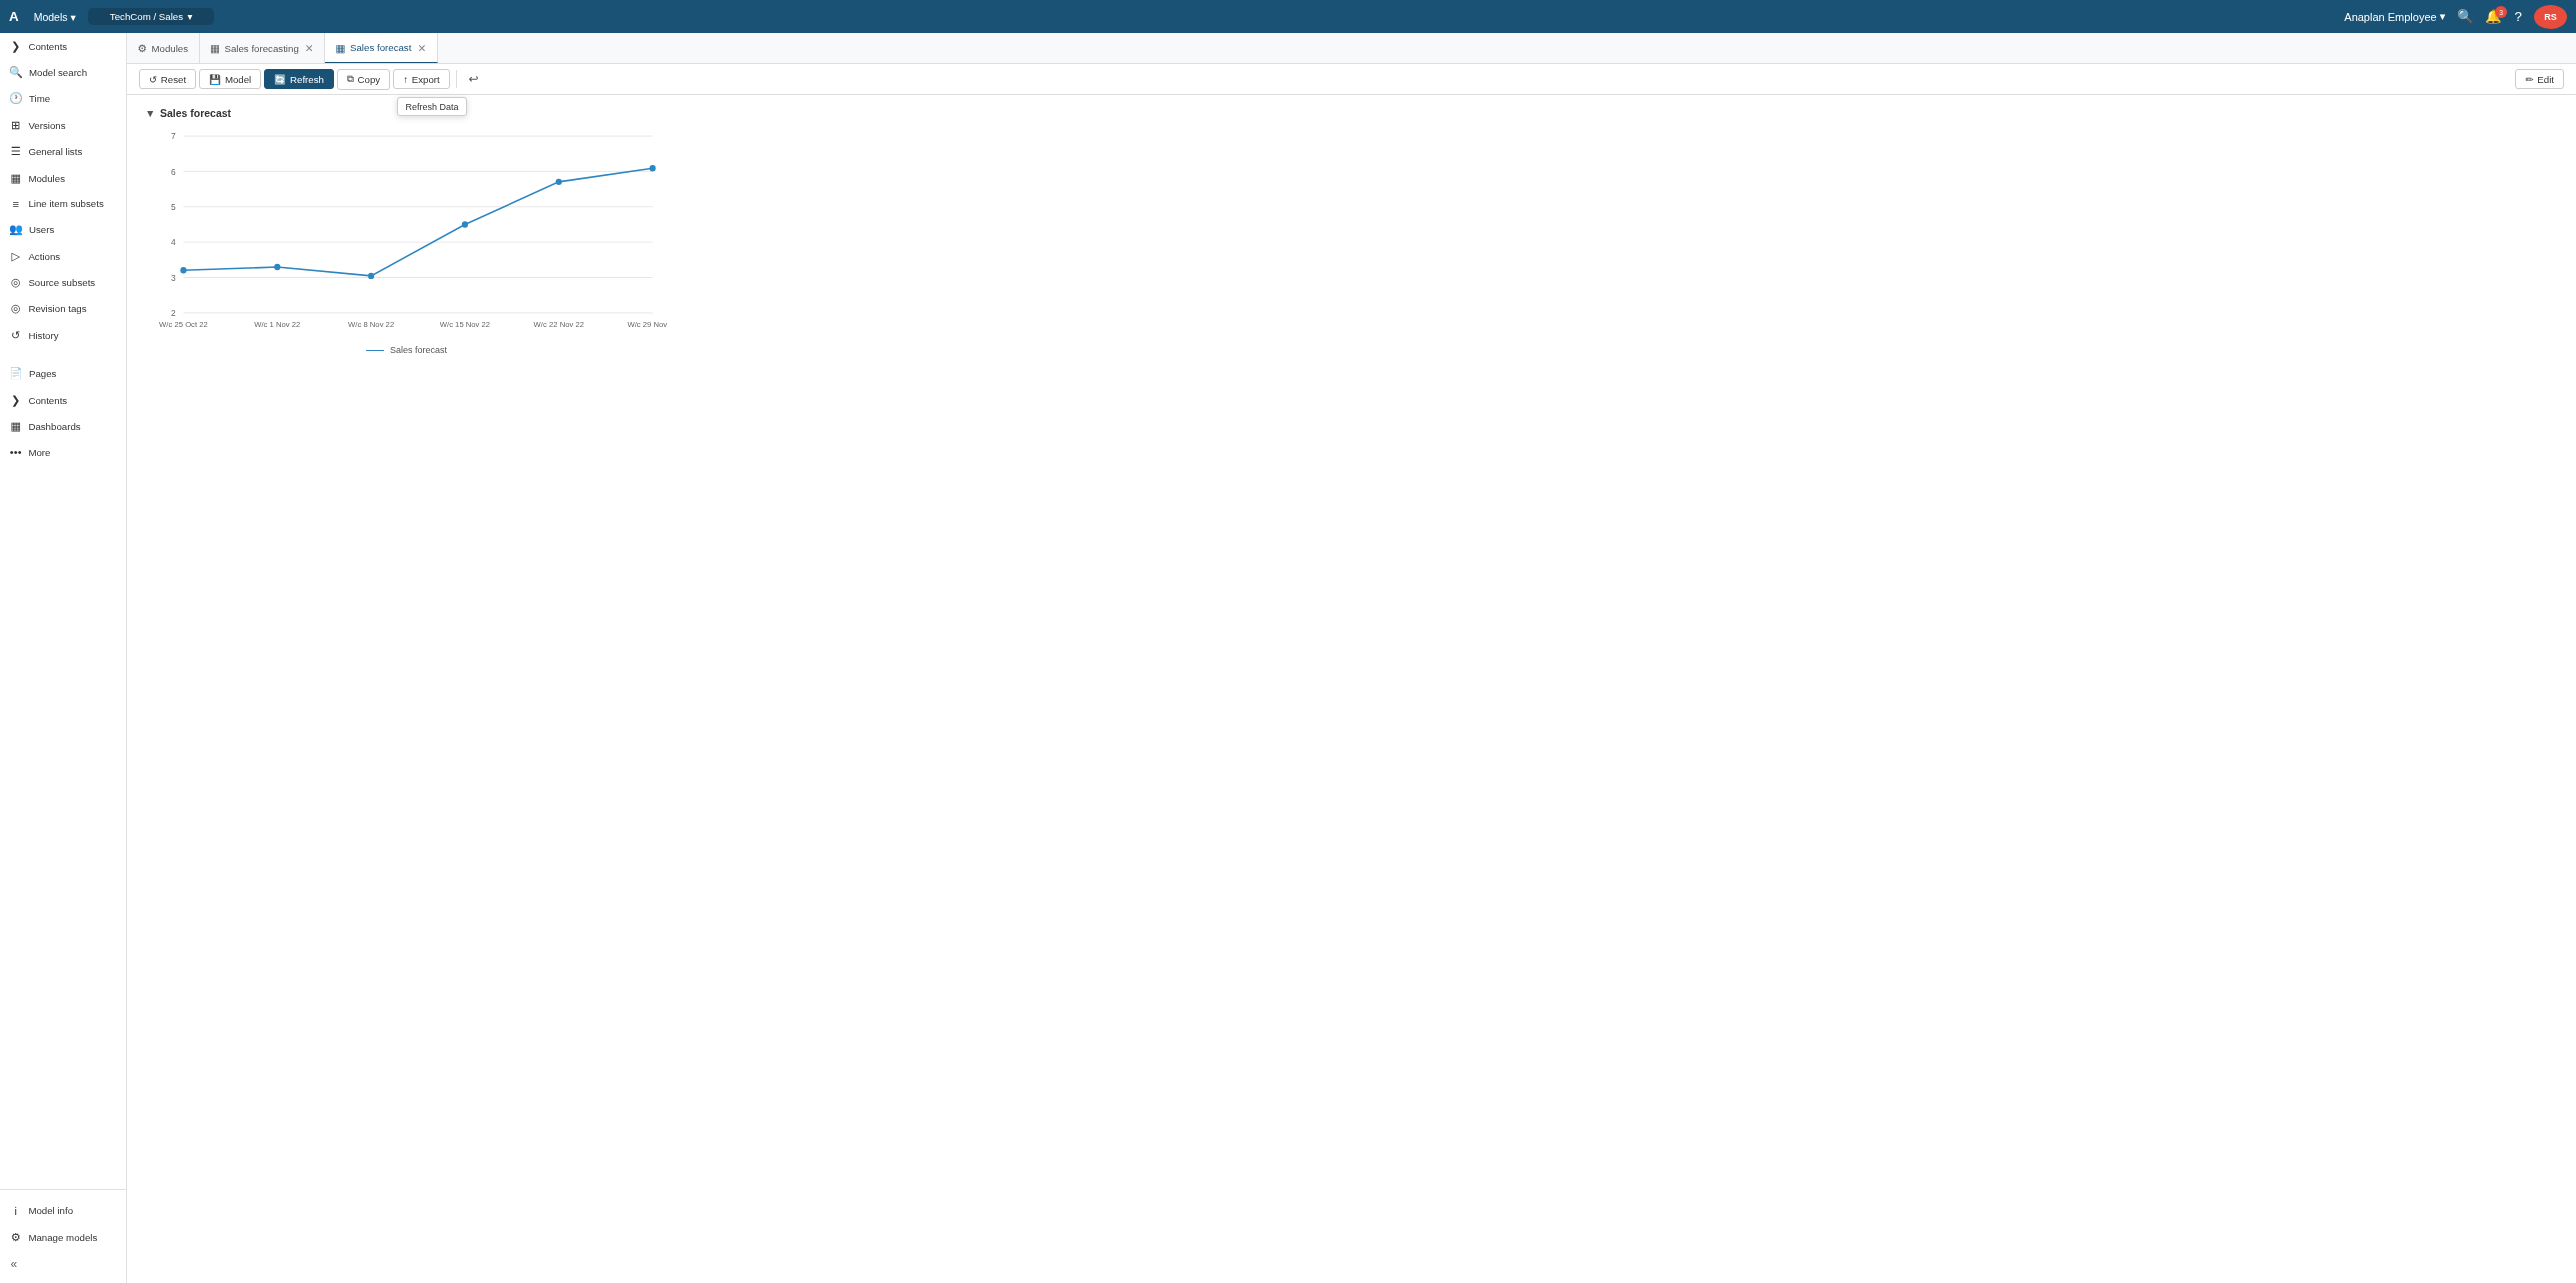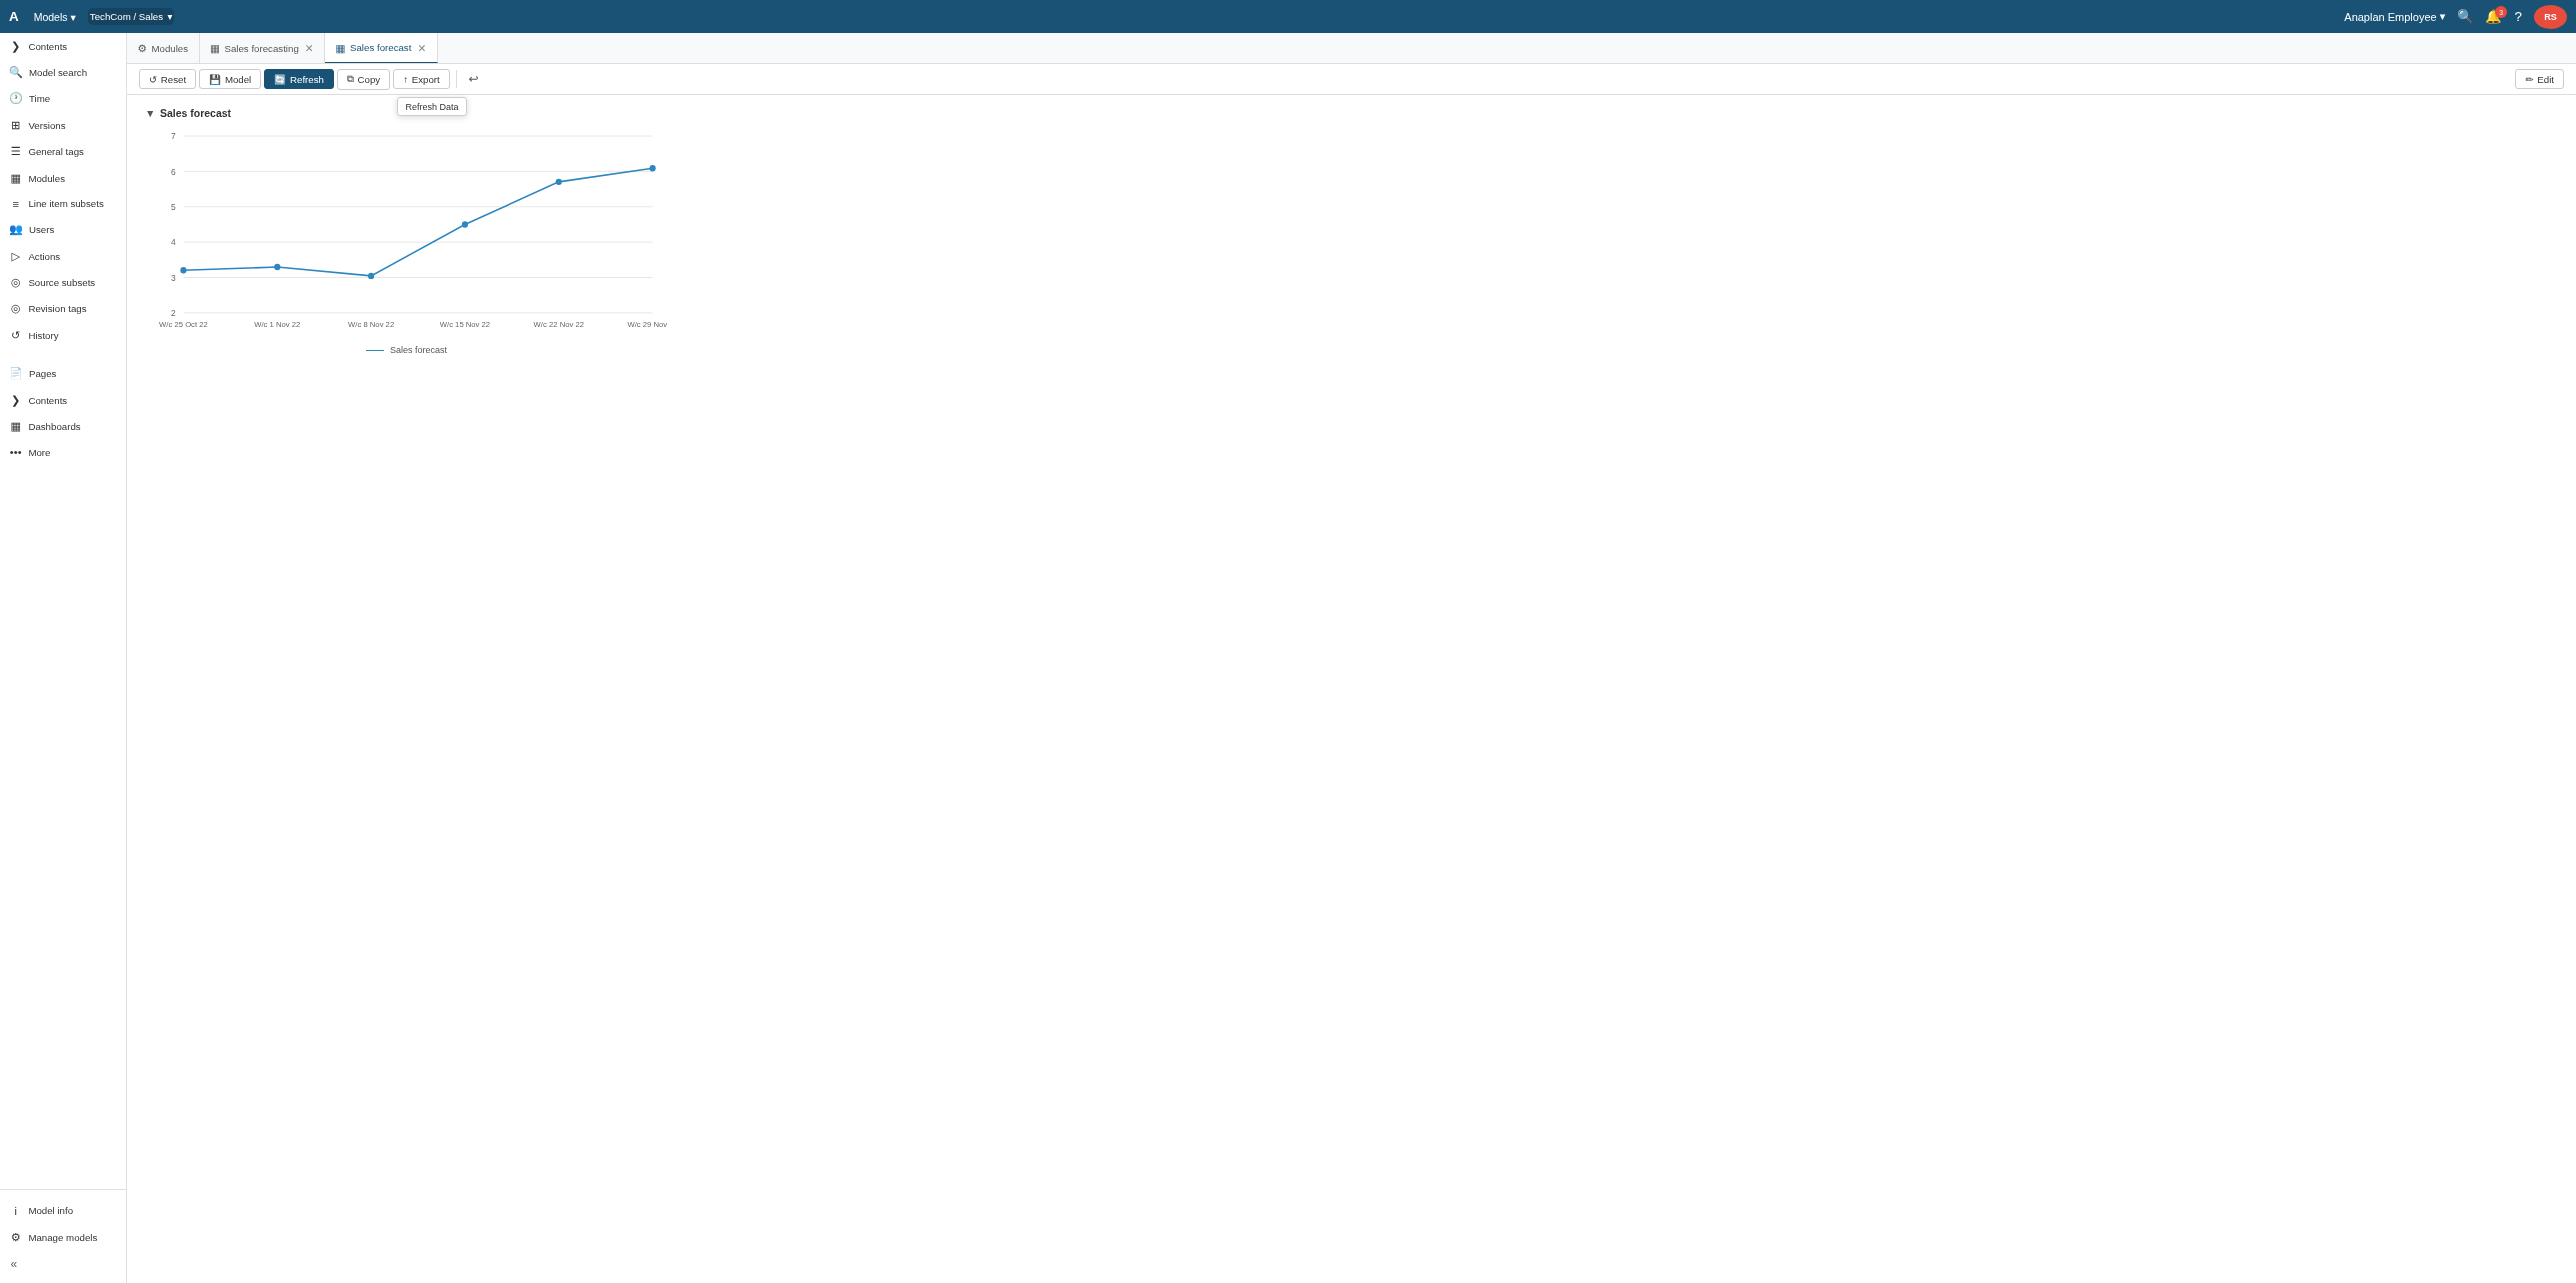--- a/index.html
+++ b/index.html
@@ -20,21 +20,21 @@
       font-weight: bold;
       color: #fff;
       margin-right: 3px;
     }
     .top-nav-models {
       display: flex; gap: 3px; cursor: pointer; font-size: 10.5px;
     }
     .top-nav-breadcrumb {
       background: #154360;
       color: #fff;
-      padding: 3px 2px;
+      padding: 3px 22px;
       border-radius: 5px;
       font-size: 9.7px;
       display: flex; align-items: center; gap: 4.5px;
     }
     .top-nav-right {
       margin-left: auto;
       display: flex; align-items: center; gap: 12px;
     }
     .nav-icon-btn {
       color: #fff; font-size: 13.4px; cursor: pointer; position: relative;
@@ -209,21 +209,21 @@
     <div class="sidebar-item">
       <span class="sidebar-icon">🕐</span>
       <span>Time</span>
     </div>
     <div class="sidebar-item">
       <span class="sidebar-icon">⊞</span>
       <span>Versions</span>
     </div>
     <div class="sidebar-item">
       <span class="sidebar-icon">☰</span>
-      <span>General tags</span>
+      <span>General lists</span>
     </div>
     <div class="sidebar-item">
       <span class="sidebar-icon">▦</span>
       <span>Modules</span>
     </div>
     <div class="sidebar-item">
       <span class="sidebar-icon">≡</span>
       <span>Line item subsets</span>
     </div>
     <div class="sidebar-item">

